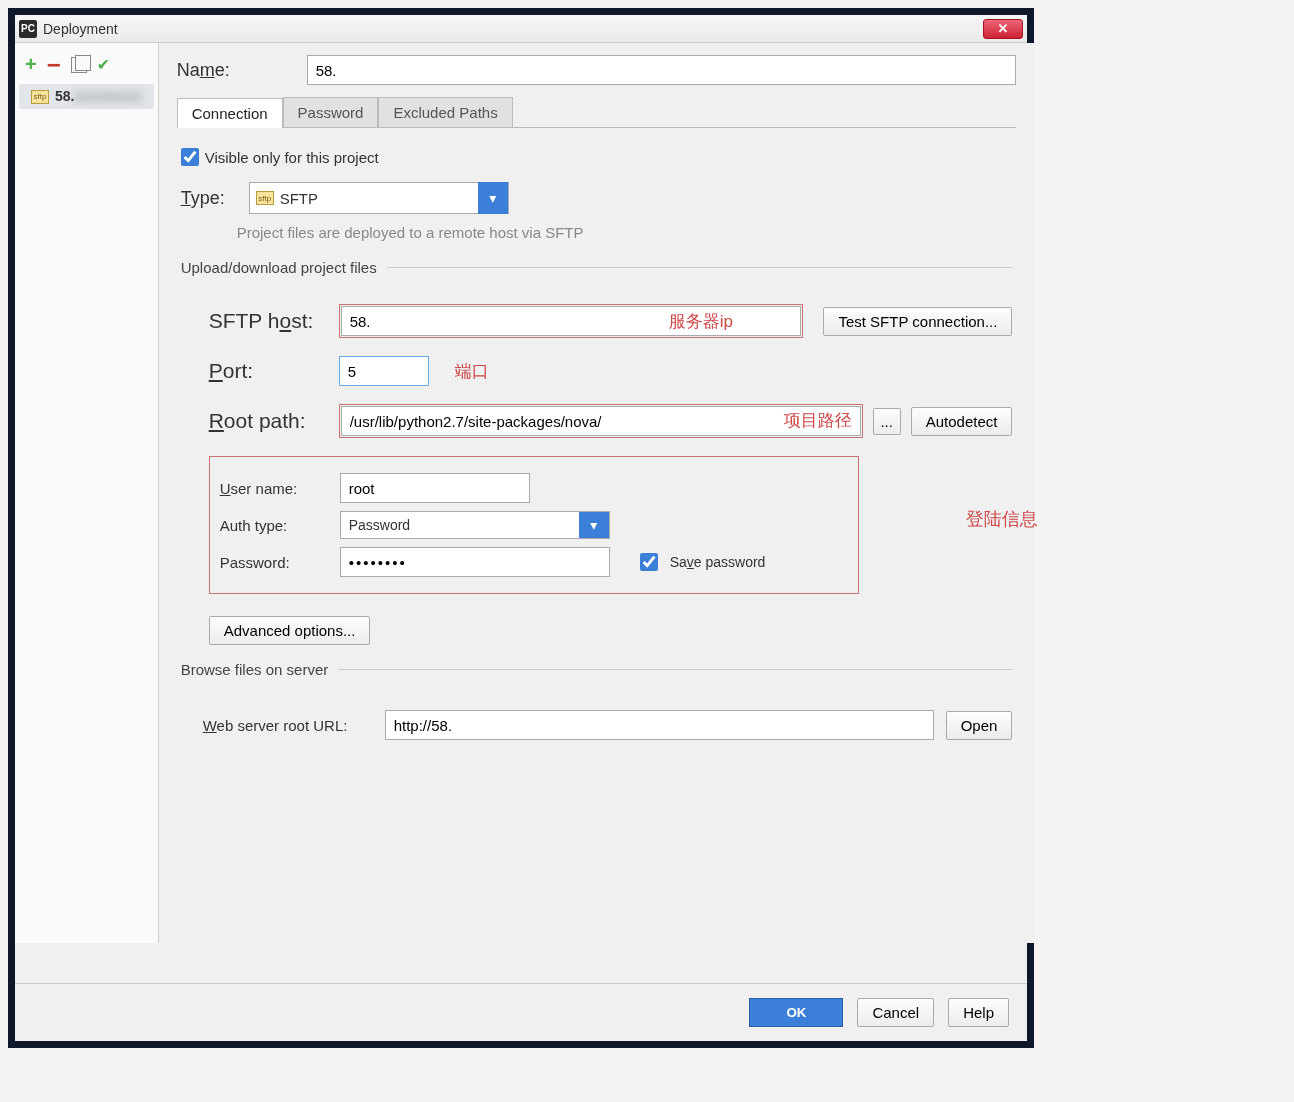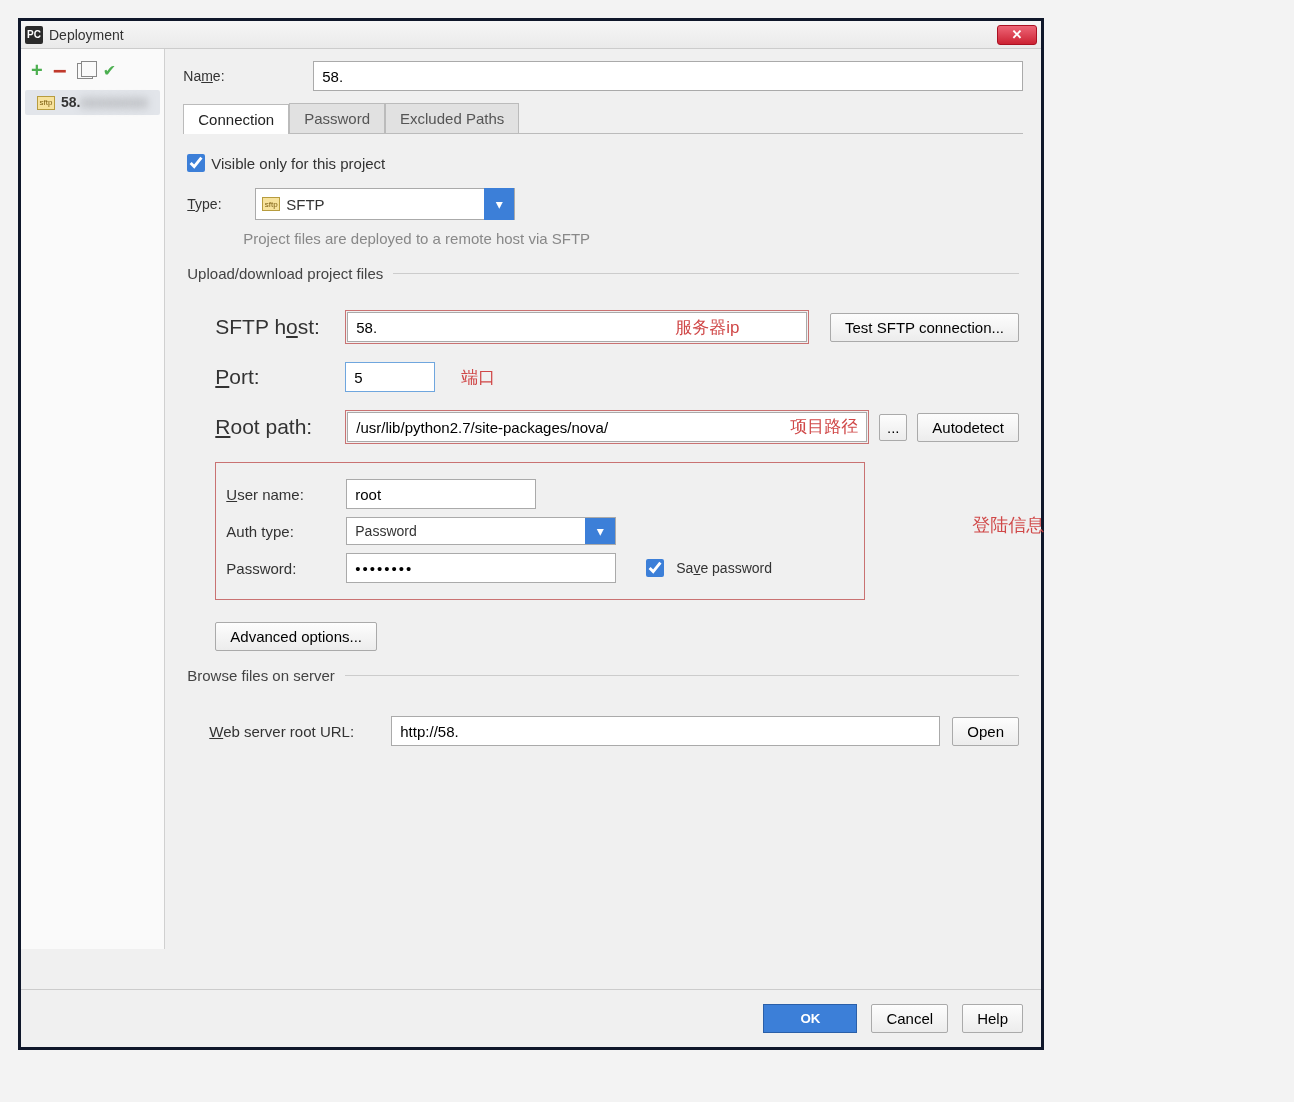--- a/index.html
+++ b/index.html
@@ -1,18 +1,18 @@
 <!DOCTYPE html>
 <html><head>
 <meta charset="utf-8">
 <style>
 * { box-sizing: border-box; margin: 0; padding: 0; font-family: "Segoe UI", Tahoma, sans-serif; }
 body { background: #f3f3f3; font-size: 14px; color: #333; }
 
-.window { width: 1026px; margin: 18px; background: #f0f0f0; border: 3px solid #0f172a; }
+.window { width: 1026px; margin: 8px; background: #f0f0f0; border: 7px solid #0f172a; }
 .titlebar { height: 28px; background: linear-gradient(#f6f6f6,#eaeaea); display:flex; align-items:center; padding:0 4px; border-bottom:1px solid #ccc;}
 .titlebar .app-icon { width:18px; height:18px; background:#2b2b2b; color:#fff; font-size:10px; font-weight:bold; display:flex; align-items:center; justify-content:center; border-radius:2px; margin-right:6px;}
 .titlebar .title { font-size:14px; color:#333;}
 .titlebar .close-btn { margin-left:auto; width:40px; height:20px; background:linear-gradient(#e67,#c23); border:1px solid #a12; border-radius:3px; display:flex; align-items:center; justify-content:center; color:#fff; font-weight:bold; font-size:13px;}
 
 .body-split { display:flex; min-height: 900px;}
 .sidebar { width:230px; background:#fafafa; border-right:1px solid #d0d0d0; padding-top:6px;}
 .toolbar { display:flex; gap:10px; padding:4px 10px; align-items:center;}
 .tb-plus { color:#4caf50; font-size:20px; font-weight:bold;}
 .tb-minus { color:#c0392b; font-size:24px; font-weight:bold; line-height:10px;}
@@ -20,21 +20,21 @@
 .tb-copy::after{content:"";position:absolute;left:3px;top:-3px;width:14px;height:14px;border:1px solid #888;background:#fafafa;}
 .tb-check { color:#4caf50; font-size:16px;}
 
 .sidebar-item { display:flex; align-items:center; gap:6px; padding:4px 12px; background:#e2e5ea; margin:4px 4px; border-radius:2px;}
 .sidebar-item .sftp-ic { width:18px; height:14px; background:#f7e29c; border:1px solid #b79c3e; font-size:8px; display:flex; align-items:center; justify-content:center; color:#7a5c10;}
 .sidebar-item .label { font-weight:bold; font-size:14px;}
 
 .main { flex:1; padding:12px 18px 0 18px; background:#f0f0f0; position:relative;}
 
 .row { display:flex; align-items:center; margin-bottom:12px; gap:10px;}
-.lbl { width:120px; text-align:left; font-size:14px; color:#333;}
+.lbl { width:120px; text-align:left; font-size:18px; color:#333;}
 .lbl u { text-decoration: underline;}
 input[type=text], .select-box, .pwd { background:#fff; border:1px solid #aaa; padding:4px 8px; font-size:15px; height:30px; }
 .name-input { flex:1; }
 
 .tabs { display:flex; border-bottom:1px solid #bbb; margin-top:4px;}
 .tab { padding:6px 14px; background:#e1e1e1; border:1px solid #bbb; border-bottom:none; margin-right:0; font-size:15px; color:#555;}
 .tab.active { background:#fff; color:#222; position:relative; top:1px;}
 
 .panel { background:#f0f0f0; padding:14px 4px;}
 .chk { width:18px; height:18px; accent-color:#3c7fd8; margin-right:6px;}

